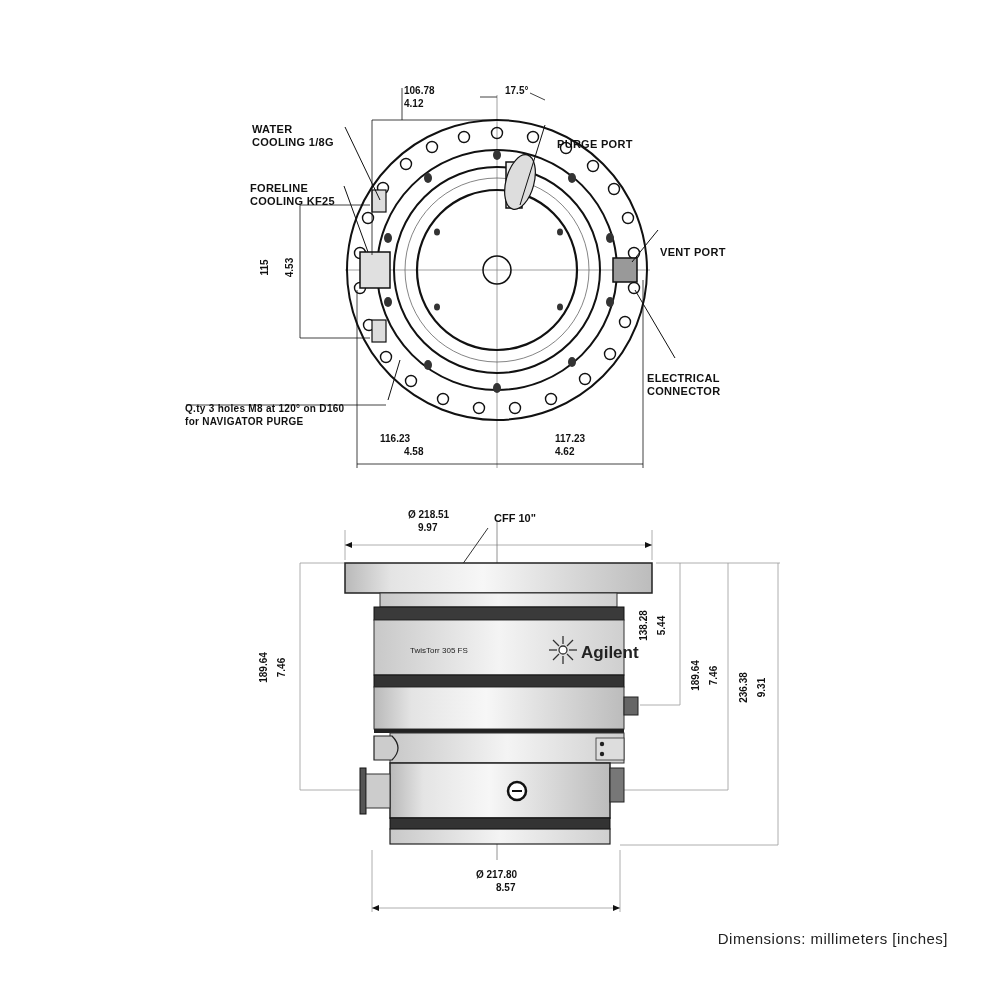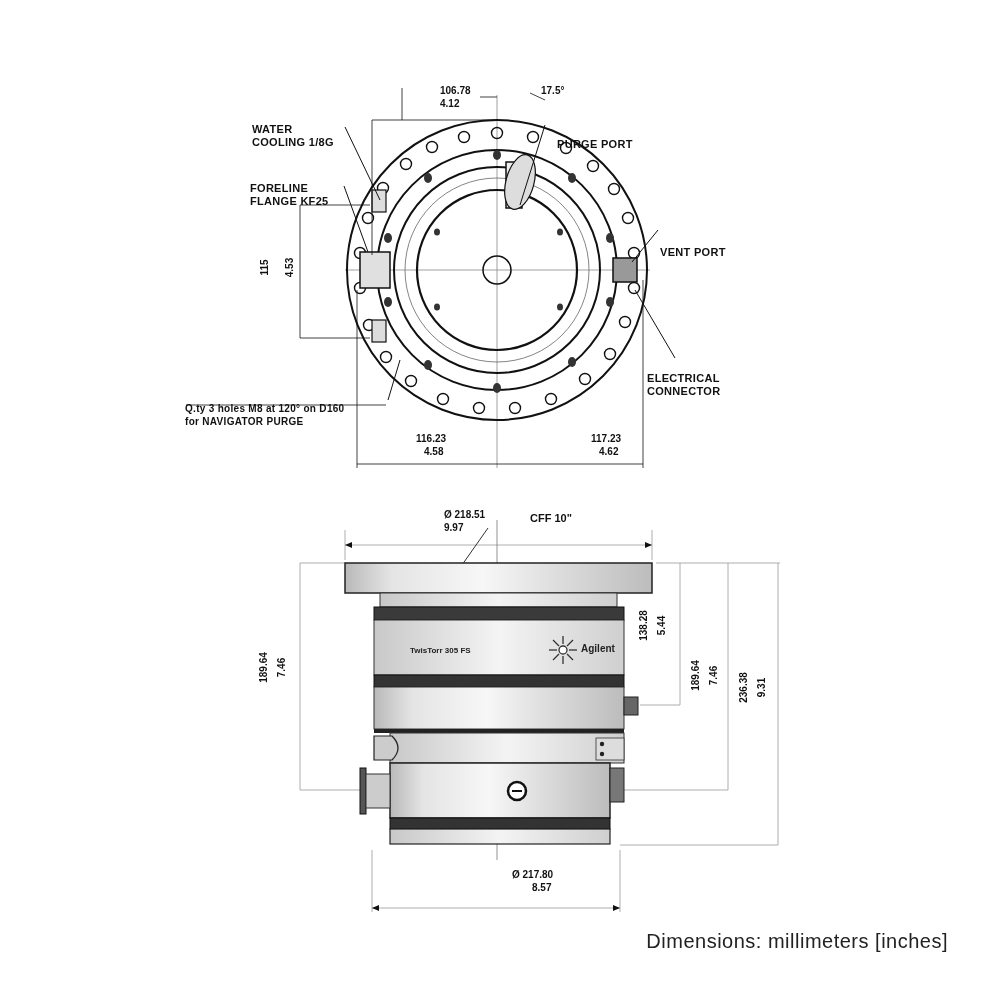--- a/index.html
+++ b/index.html
@@ -1,23 +1,23 @@
 <!DOCTYPE html>
 <html><head>
 <meta charset="utf-8">
 <style>
   html, body { margin:0; padding:0; background:#ffffff; }
   body { width:1000px; height:1000px; position:relative; overflow:hidden; font-family:"Liberation Sans", sans-serif; }
   .lbl { position:absolute; font-family:Liberation Sans, sans-serif; font-weight:bold; font-size:11px; line-height:13px; color:#111; letter-spacing:0.3px; white-space:nowrap;margin-top:24px; }
-  .dim { position:absolute; font-family:"Liberation Sans", sans-serif; font-weight:bold; font-size:10px; line-height:13px; color:#111; white-space:nowrap;padding-left:36px; }
+  .dim { position:absolute; font-family:"Liberation Sans", sans-serif; font-weight:bold; font-size:10px; line-height:13px; color:#111; white-space:nowrap; }
   .vdim { position:absolute; font-family:"Liberation Sans", sans-serif; font-weight:bold; font-size:10px; color:#111; white-space:nowrap; transform:rotate(-90deg); transform-origin:center; }
-  .caption { position:absolute; right:52px; top:930px; font-family:"Liberation Sans", sans-serif; font-size:20px; color:#222; letter-spacing:0.5px; }
+  .caption { position:absolute; right:52px; top:930px; font-family:"Liberation Sans", sans-serif; font-size:15px; color:#222; letter-spacing:0.5px; }
   svg { position:absolute; left:0; top:0; }
-  .brand { position:absolute; font-family:"Liberation Sans", sans-serif; font-weight:bold; font-size:10px; color:#222; }
-  .model { position:absolute; font-family:"Liberation Sans", sans-serif; font-weight:bold; font-size:8px; color:#222; }
+  .brand { position:absolute; font-family:"Liberation Sans", sans-serif; font-weight:bold; font-size:17px; color:#222; }
+  .model { position:absolute; font-family:"Liberation Sans", sans-serif; font-weight:normal; font-size:8px; color:#222; }
 </style>
 </head>
 <body>
 
 <svg width="1000" height="1000" viewBox="0 0 1000 1000">
   <defs>
     <linearGradient id="metal" x1="0" y1="0" x2="1" y2="0">
       <stop offset="0" stop-color="#b9b9b9"></stop>
       <stop offset="0.15" stop-color="#e4e4e4"></stop>
       <stop offset="0.45" stop-color="#f7f7f7"></stop>
@@ -201,21 +201,21 @@
     </g>
   </g>
 </svg>
 
 <div class="lbl" style="left:252px;top:99px">
   <div>WATER</div>
   <div>COOLING 1/8G</div>
 </div>
 <div class="lbl" style="left:250px;top:158px">
   <div>FORELINE</div>
-  <div>FLANGE KF25</div>
+  <div>COOLING KF25</div>
 </div>
 <div class="lbl" style="left:557px;top:114px">PURGE PORT</div>
 <div class="lbl" style="left:660px;top:222px">VENT PORT</div>
 <div class="lbl" style="left:647px;top:348px">
   <div>ELECTRICAL</div>
   <div>CONNECTOR</div>
 </div>
 <div class="lbl" style="left:185px;top:378px;font-size:10px">
   <div>Q.ty 3 holes M8 at 120° on D160</div>
   <div>for NAVIGATOR PURGE</div>
@@ -223,30 +223,30 @@
 
 <div class="dim" style="left:404px;top:84px">
   <div>106.78</div>
   <div>4.12</div>
 </div>
 <div class="dim" style="left:505px;top:84px">17.5°</div>
 <div class="vdim" style="left:256px;top:262px">115</div>
 <div class="vdim" style="left:280px;top:262px">4.53</div>
 <div class="dim" style="left:380px;top:432px">
   <div>116.23</div>
-  <div style="margin-left:8px">4.58</div>
+  <div style="margin-left:24px">4.58</div>
 </div>
 <div class="dim" style="left:555px;top:432px">
   <div>117.23</div>
-  <div style="margin-left:8px">4.62</div>
+  <div style="margin-left:0">4.62</div>
 </div>
 
 <div class="dim" style="left:408px;top:508px">
   <div>Ø 218.51</div>
-  <div style="">9.97</div>
+  <div style="margin-left:10px">9.97</div>
 </div>
 <div class="dim" style="left:494px;top:512px;font-size:11px">CFF 10"</div>
 <div class="vdim" style="left:248px;top:662px">189.64</div>
 <div class="vdim" style="left:272px;top:662px">7.46</div>
 <div class="vdim" style="left:628px;top:620px">138.28</div>
 <div class="vdim" style="left:652px;top:620px">5.44</div>
 <div class="vdim" style="left:680px;top:670px">189.64</div>
 <div class="vdim" style="left:704px;top:670px">7.46</div>
 <div class="vdim" style="left:728px;top:682px">236.38</div>
 <div class="vdim" style="left:752px;top:682px">9.31</div>

